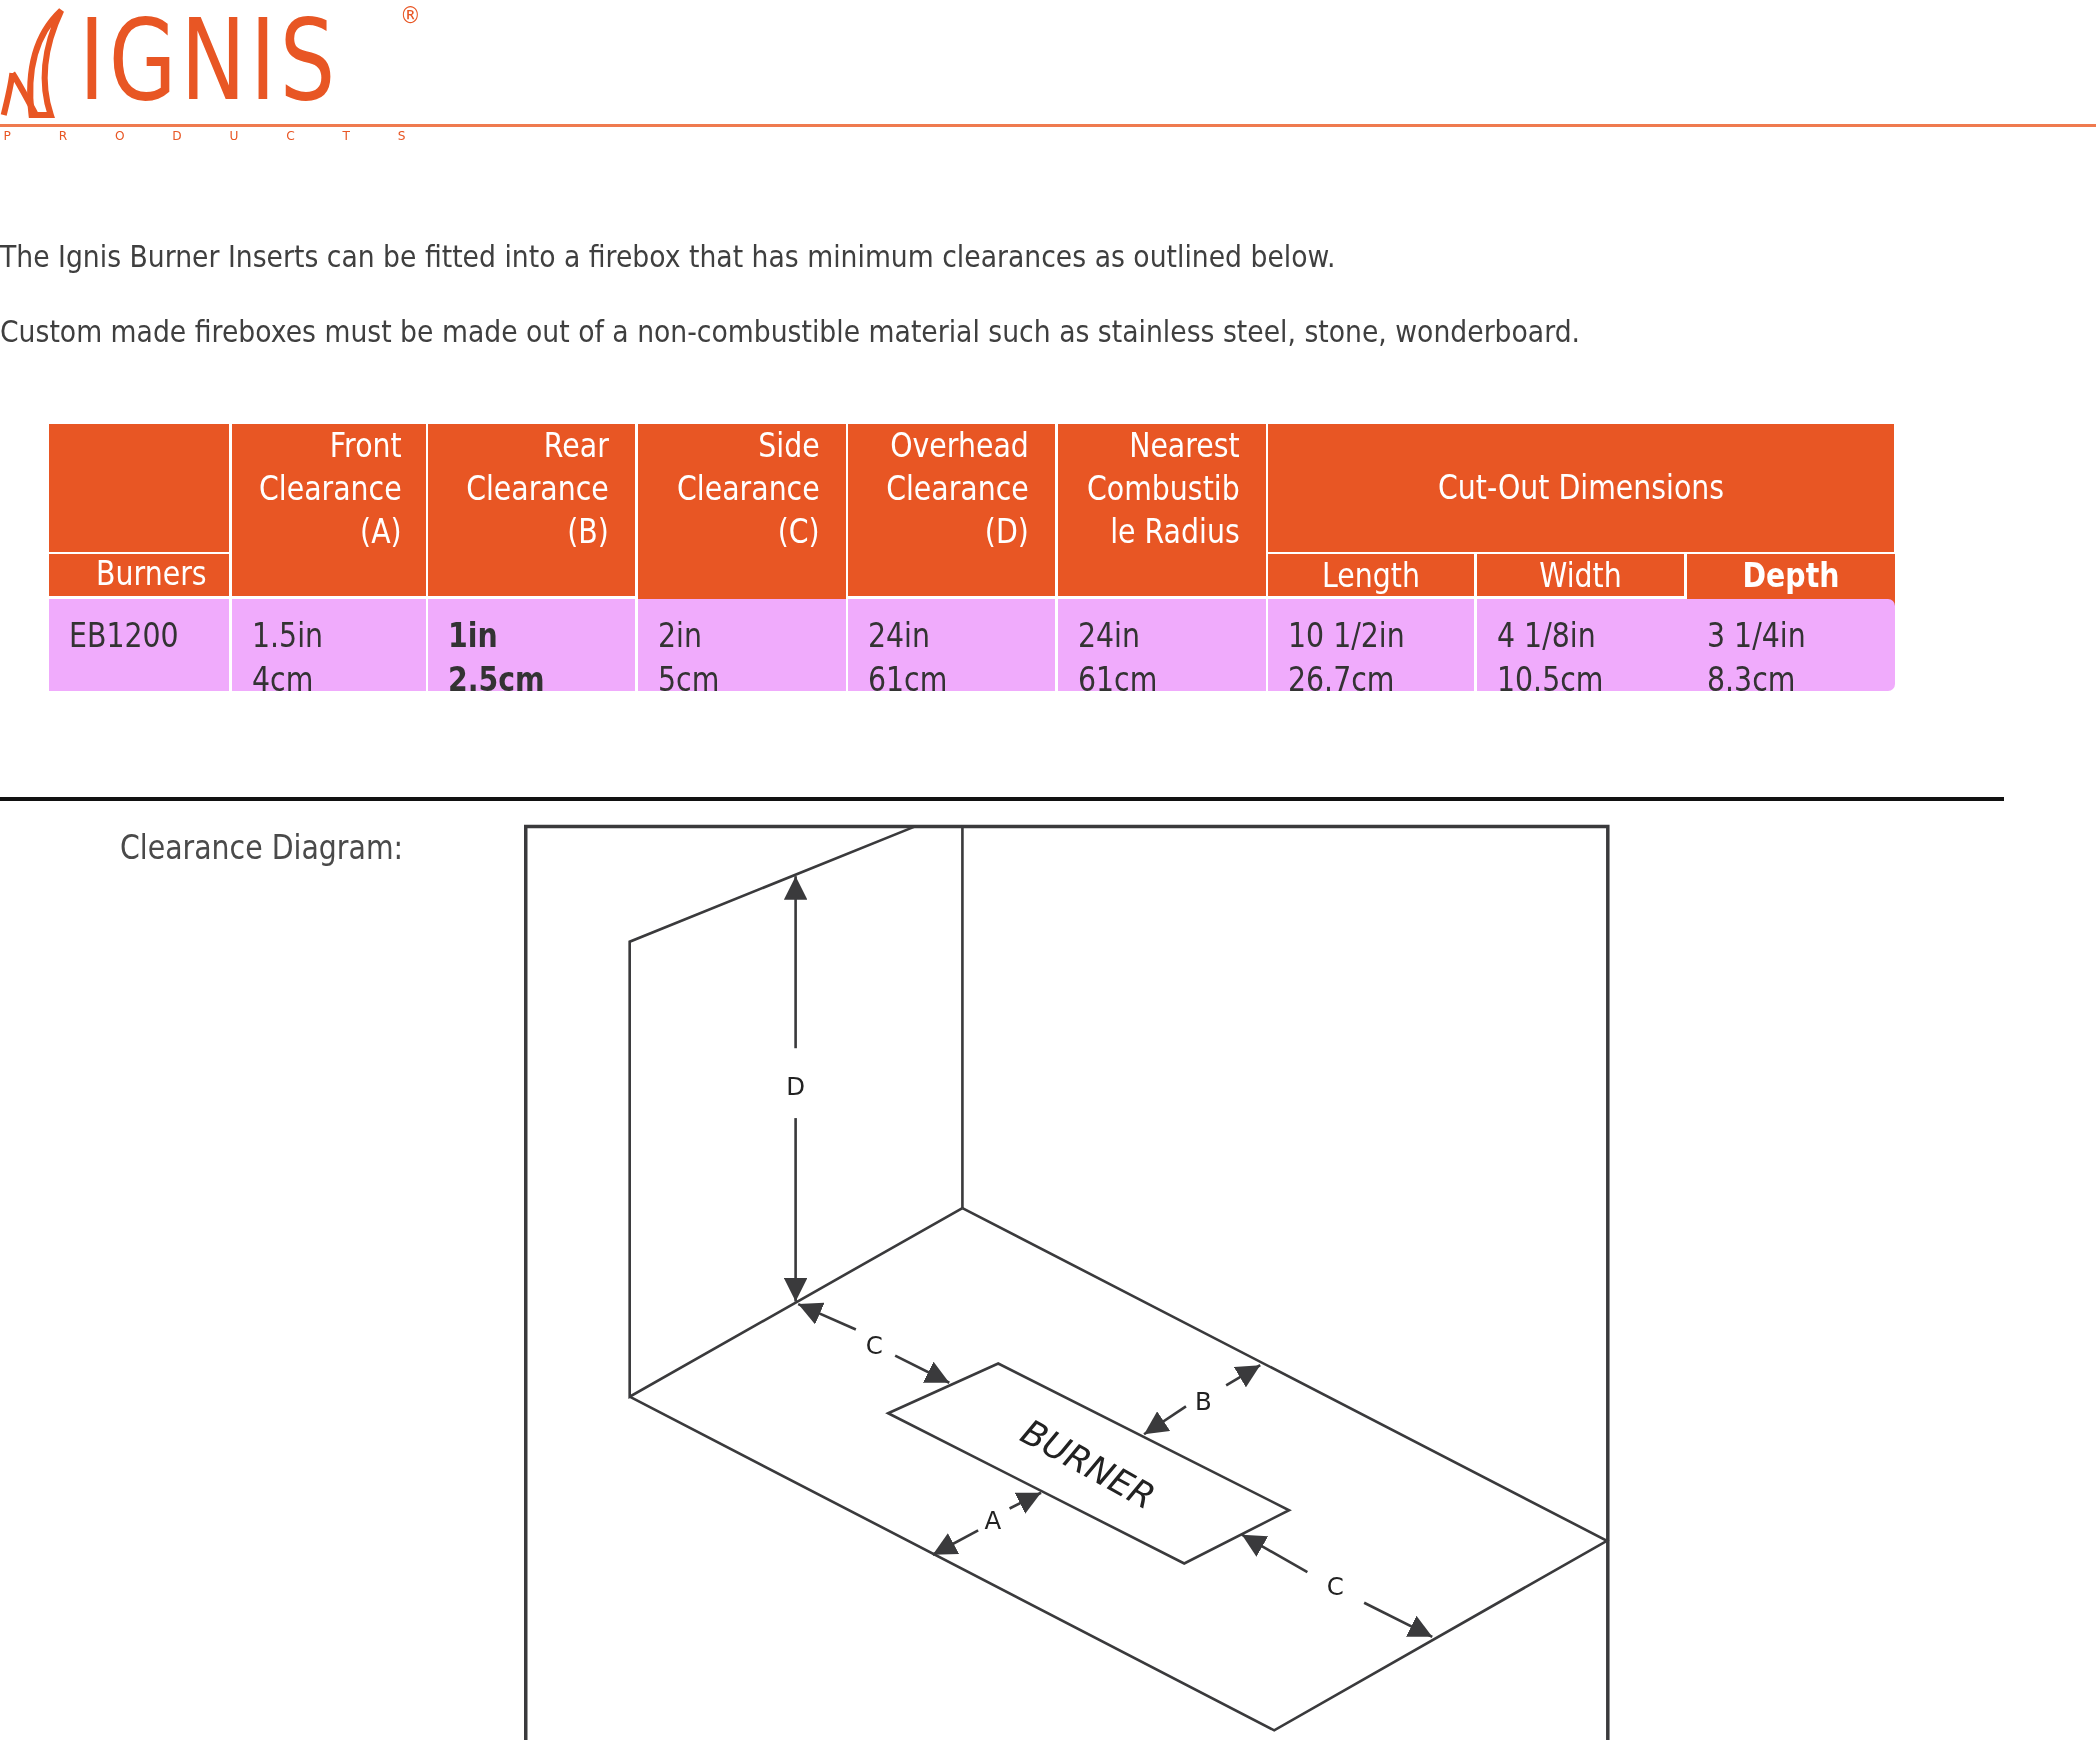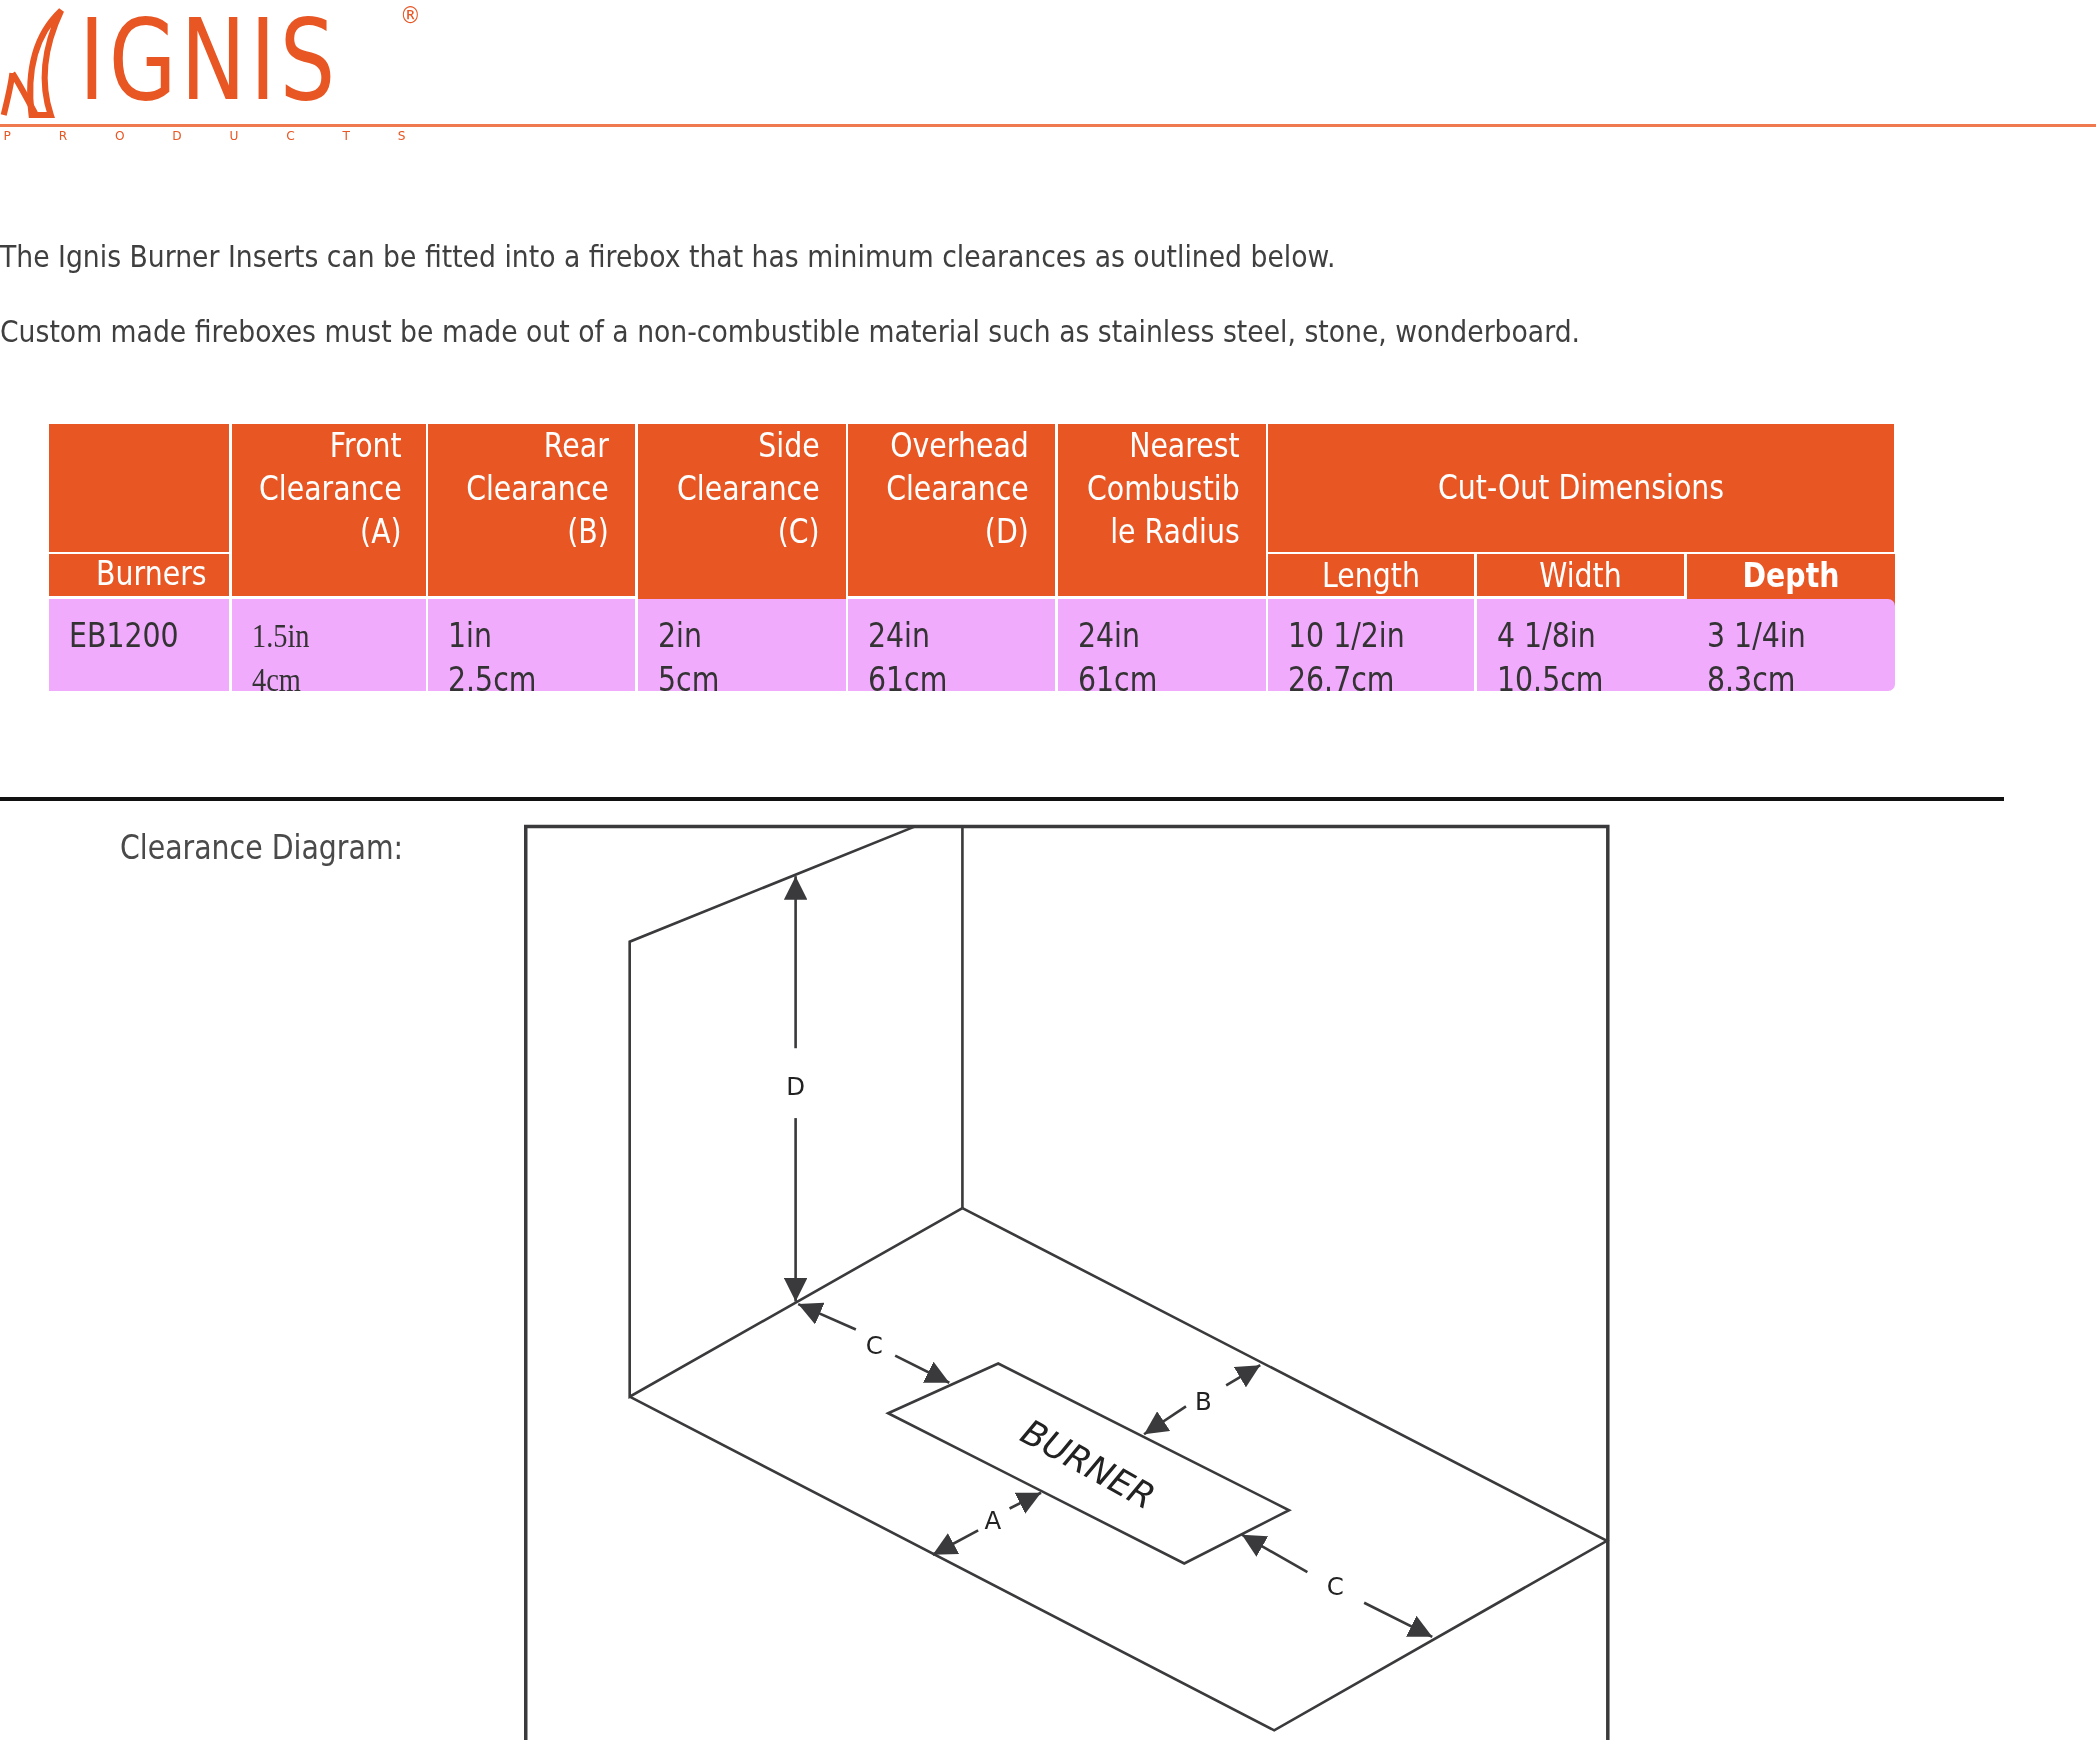--- a/index.html
+++ b/index.html
@@ -106,25 +106,25 @@
   <div class="th center" style="left:1428px;top:130px;width:207px;height:42px;line-height:44px;">
     <span>Width</span>
   </div>
   <div class="th center" style="left:1638px;top:130px;width:208px;height:52px;line-height:44px;font-weight:bold;">
     <span>Depth</span>
   </div>
 
   <div class="td" style="left:0;top:175px;width:180px;height:92px;">
     <span>EB1200</span>
   </div>
-  <div class="td" style="left:183px;top:175px;width:194px;height:92px;font-family:Liberation Serif, serif;">
+  <div class="td" style="left:183px;top:175px;width:194px;height:92px;">
     <span>1.5in</span>
       <span>4cm</span>
   </div>
-  <div class="td" style="left:379px;top:175px;width:207px;height:92px;">
+  <div class="td" style="left:379px;top:175px;width:207px;height:92px;font-weight:bold;">
     <span>1in</span>
       <span>2.5cm</span>
   </div>
   <div class="td" style="left:589px;top:175px;width:208px;height:92px;">
     <span>2in</span>
       <span>5cm</span>
   </div>
   <div class="td" style="left:799px;top:175px;width:207px;height:92px;">
     <span>24in</span>
       <span>61cm</span>

